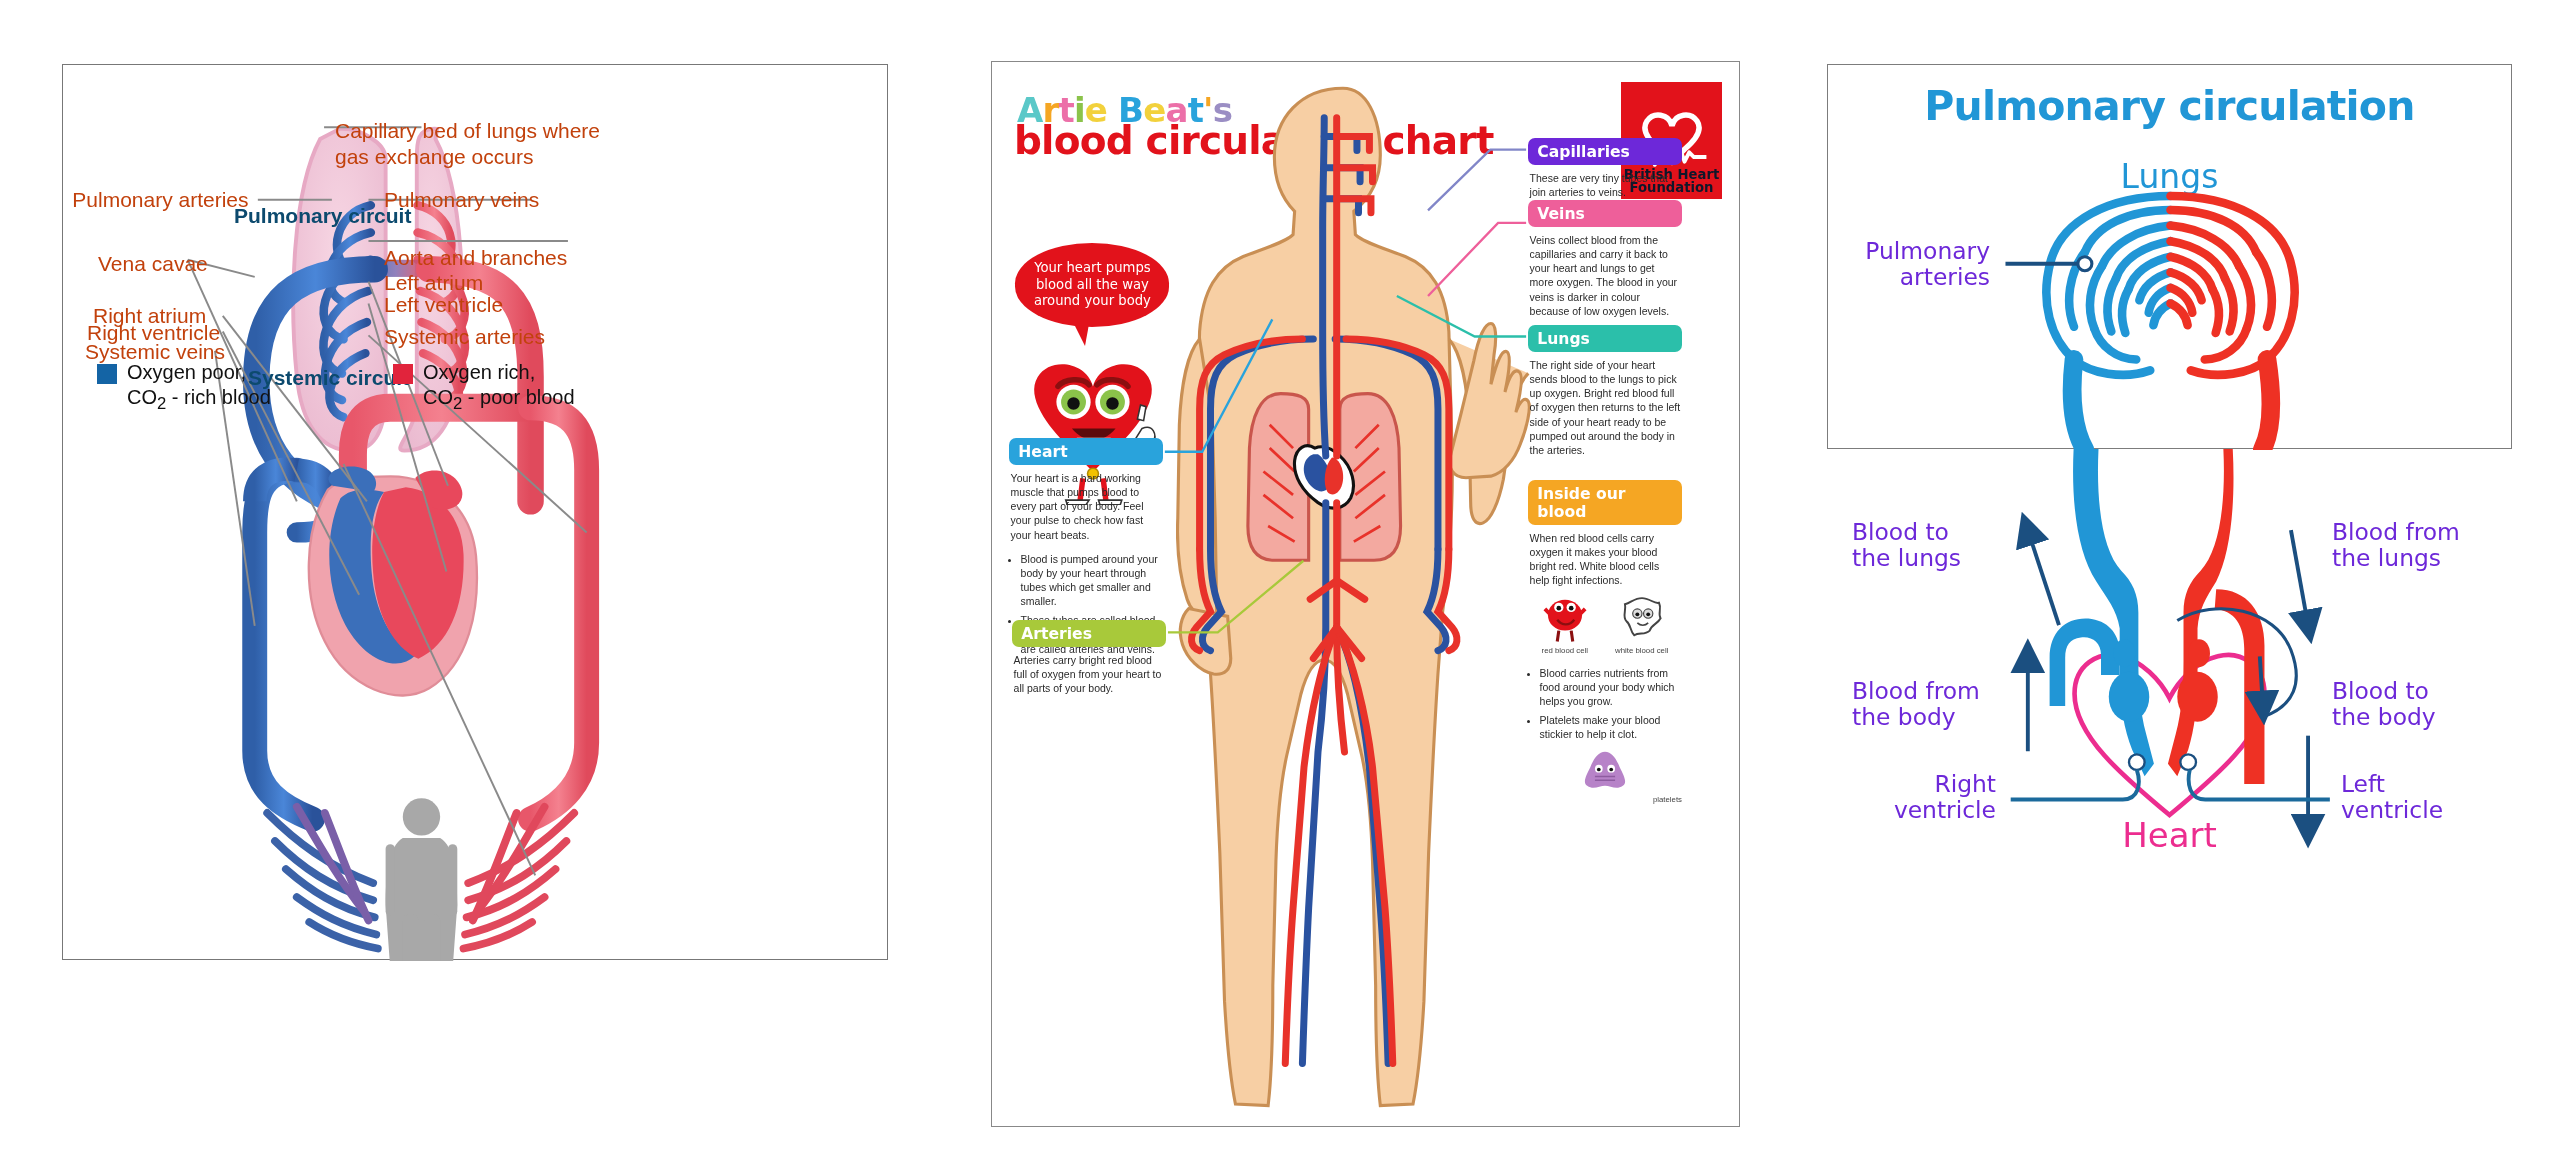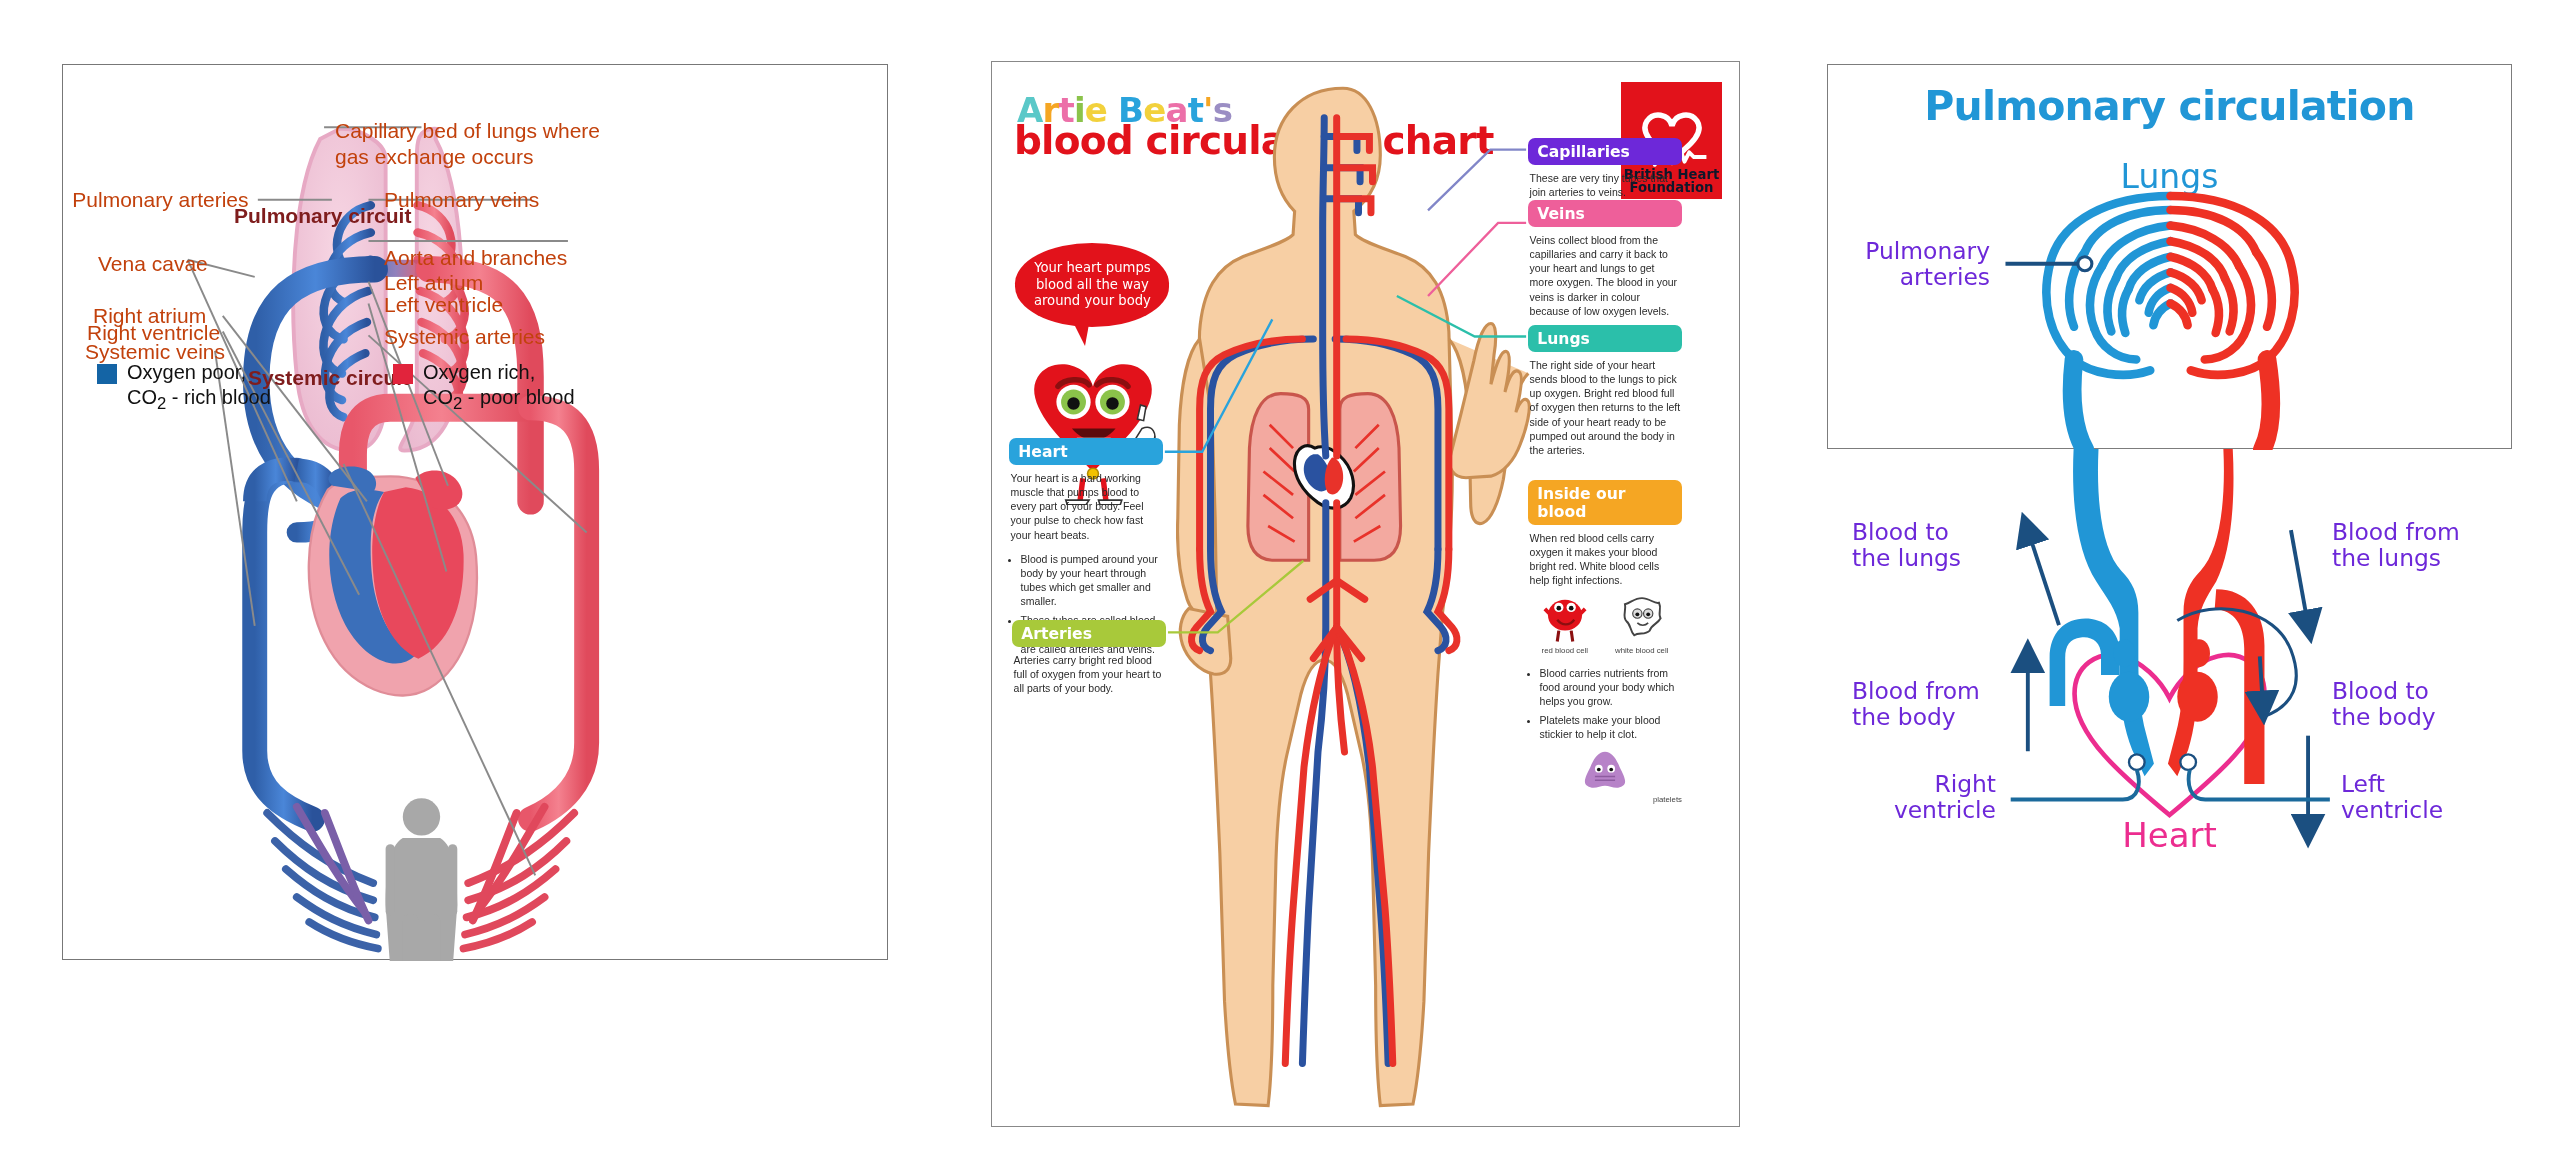--- a/index.html
+++ b/index.html
@@ -3,21 +3,21 @@
 <meta charset="utf-8">
 <style>
   html,body{margin:0;padding:0;background:#ffffff;}
   body{width:2576px;height:1150px;position:relative;font-family:"Liberation Sans",sans-serif;overflow:hidden;}
 
   .panel{position:absolute;background:#fff;border:1.6px solid #6b6b6b;box-sizing:border-box;}
 
   
   #panel1{left:62px;top:64px;width:826px;height:896px;border-color:#777;}
   .p1-label{position:absolute;font-family:"Liberation Sans",sans-serif;font-size:21px;color:#c2410c;line-height:1.22;white-space:pre-line;}
-  .p1-circ{position:absolute;font-size:21px;font-weight:bold;color:#7f1d1d;}
+  .p1-circ{position:absolute;font-size:21px;font-weight:bold;color:#0c4a6e;}
   .p1-legend{position:absolute;font-size:20px;color:#111;line-height:1.25;}
   .p1-swatch{position:absolute;width:20px;height:20px;}
   .p1-svg{position:absolute;left:0;top:0;}
 
   
   #panel2{left:991px;top:61px;width:749px;height:1066px;border-color:#888;}
   .p2-title1{position:absolute;left:25px;top:28px;font-size:34px;font-weight:bold;letter-spacing:-0.8px;font-family:"DejaVu Sans",sans-serif;}
   .p2-title1 span{display:inline-block;}
   .p2-title2{position:absolute;left:22px;top:61px;font-size:39px;font-weight:bold;color:#e2121b;line-height:0.94;font-family:"DejaVu Sans",sans-serif;letter-spacing:-0.8px;}
   .bhf{position:absolute;right:17px;top:20px;width:101px;height:117px;background:#e2121b;display:flex;flex-direction:column;align-items:center;justify-content:flex-end;padding-bottom:4.7px;box-sizing:border-box;}

